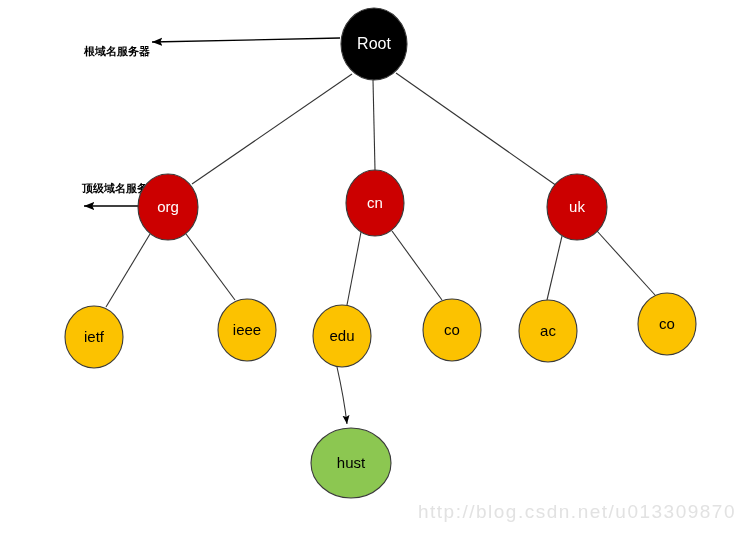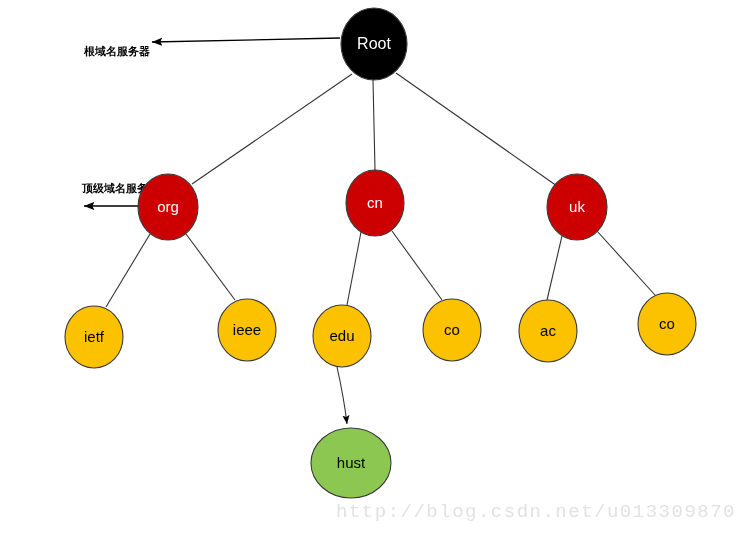--- a/index.html
+++ b/index.html
@@ -37,21 +37,21 @@
     font-family: "DejaVu Sans", sans-serif;
     font-size: 11px;
     font-weight: bold;
     fill: #000000;
     dominant-baseline: middle;
   }
   .watermark {
     position: absolute;
     right: 6px;
     bottom: 12px;
-    font-family: Liberation Mono, monospace;
+    font-family: Liberation Sans, sans-serif;
     font-size: 19px;
     letter-spacing: 1.5px;
     color: #e2e2e2;
     white-space: nowrap;
     user-select: none;
   }
   .edge {
     stroke: #333333;
     stroke-width: 1.1;
     fill: none;

